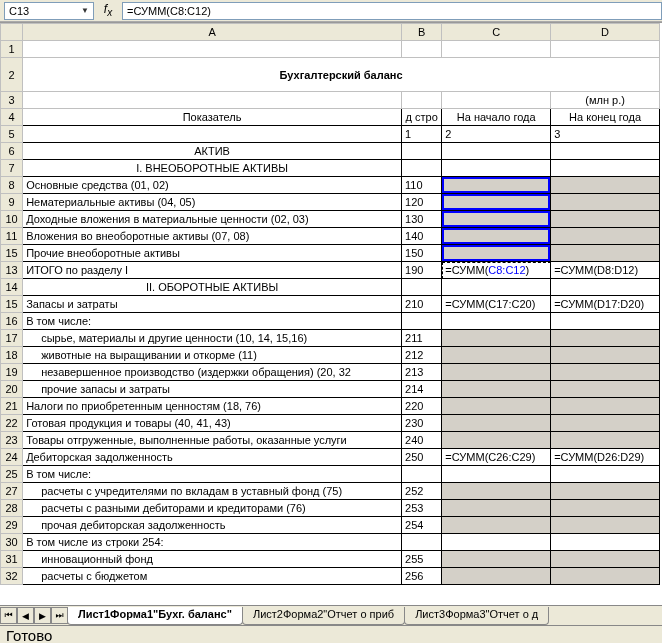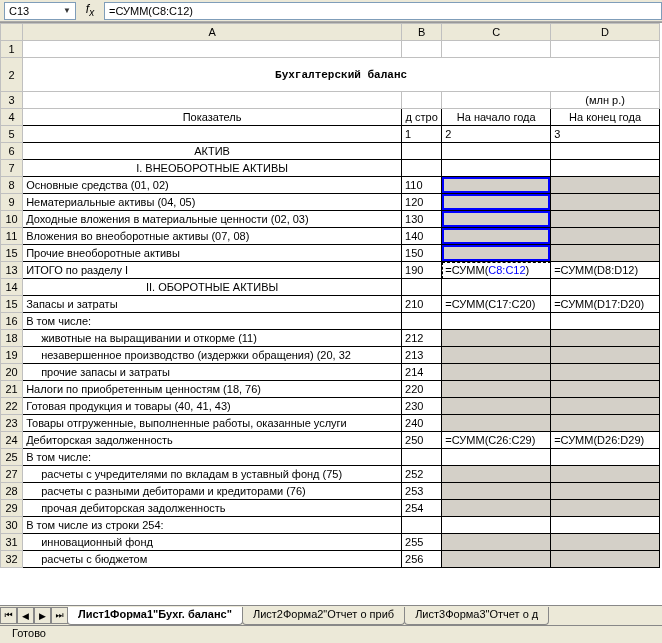--- a/index.html
+++ b/index.html
@@ -1,57 +1,57 @@
 <!DOCTYPE html>
 <html><head>
 <meta charset="utf-8">
 <style>
   * { box-sizing: border-box; }
   html, body { margin: 0; padding: 0; font-family: Arial, sans-serif; font-size: 12px; background: #fff; color: #000; }
   .wrap { width: 662px; height: 643px; position: relative; overflow: hidden; background: #fff; }
 
   
   .fbar { display: flex; align-items: center; height: 22px; border-bottom: 1px solid #aaa; background: #ece9d8; }
-  .namebox { width: 72px; height: 18px; margin-left: 4px; background: #fff; border: 1px solid #7f9db9; display: flex; align-items: center; padding: 0 4px; font-size: 11px; }
+  .namebox { width: 90px; height: 18px; margin-left: 4px; background: #fff; border: 1px solid #7f9db9; display: flex; align-items: center; padding: 0 4px; font-size: 11px; }
   .namebox .dd { margin-left: auto; font-size: 8px; color: #333; }
   .fxlabel { width: 28px; text-align: center; font-style: italic; font-size: 12px; color: #000000; }
   .formulainput { flex: 1; height: 18px; background: #fff; border: 1px solid #7f9db9; display: flex; align-items: center; padding: 0 4px; font-size: 11px; }
 
   
   .grid { position: relative; overflow: auto; height: 582px; border-top: 1px solid #999; }
   table.sheet { border-collapse: collapse; table-layout: fixed; width: 660px; }
   table.sheet th, table.sheet td { border: 1px solid #c0c0c0; height: 17px; padding: 0 3px; overflow: hidden; white-space: nowrap; font-size: 11px; vertical-align: middle; }
   table.sheet th { background: #ece9d8; font-weight: normal; text-align: center; }
   th.rowhdr { width: 22px; min-width: 22px; background: #ece9d8; text-align: center; }
   th.corner { width: 22px; background: #ece9d8; }
   .colA { width: 376px; }
   .colB { width: 40px; }
   .colC { width: 108px; }
   .colD { width: 108px; }
 
-  tr.tall td { height: 34px; font-family: Liberation Mono, monospace; }
+  tr.tall td { height: 34px; }
   .center { text-align: center; }
   .bold { font-weight: normal; }
   .title { font-size: 18px; font-weight: bold; text-align: center; }
   .thickbox { border: 1px solid #000 !important; }
   .shaded { background: #d4d0c8; }
   .bluebox { box-shadow: inset 0 0 0 2px #0000ff; position: relative; }
   .dashR { border-right: 1px dashed #000 !important; }
   .link { color: #0000ff; }
   .indent { padding-left: 18px !important; }
 
   
   .tabsarea { position: absolute; bottom: 18px; left: 0; right: 0; height: 20px; background: #ece9d8; border-top: 1px solid #888; display: flex; align-items: center; }
   .tabnav { display: flex; }
   .tabnav div { width: 17px; height: 17px; border: 1px solid #888; background: #ece9d8; display: flex; align-items: center; justify-content: center; font-size: 9px; cursor: pointer; }
   .tab { height: 18px; padding: 1px 10px; border: 1px solid #888; border-top: none; background: #ece9d8; font-size: 11px; cursor: pointer; margin-left: -1px; border-radius: 0 0 4px 4px; white-space: nowrap; }
   .tab.active { background: #fff; font-weight: bold; }
 
   
-  .status { position: absolute; bottom: 0; left: 0; right: 0; height: 18px; background: #ece9d8; border-top: 1px solid #888; padding: 1px 12px; font-size: 11px; }
+  .status { position: absolute; bottom: 0; left: 0; right: 0; height: 18px; background: #ece9d8; border-top: 1px solid #888; padding: 1px 6px; font-size: 15px; }
 
   
   .ants { outline: 1px dashed #000; outline-offset: -1px; }
   .blue-handle::after { content: ""; position: absolute; right: -3px; bottom: -3px; width: 5px; height: 5px; background: #0000ff; }
 </style>
 </head>
 <body>
 <div class="wrap">
 
 <div class="fbar">
@@ -185,20 +185,27 @@
             <td class="thickbox">=СУММ(D17:D20)</td>
           </tr>
   <tr>
             <th class="rowhdr">16</th>
             <td class="thickbox">В том числе:</td>
             <td class="thickbox"></td>
             <td class="thickbox dashR"></td>
             <td class="thickbox"></td>
           </tr>
   <tr>
+            <th class="rowhdr">17</th>
+            <td class="thickbox indent">сырье, материалы и другие ценности (10, 14, 15,16)</td>
+            <td class="thickbox">211</td>
+            <td class="thickbox shaded dashR"></td>
+            <td class="thickbox shaded"></td>
+          </tr>
+  <tr>
             <th class="rowhdr">18</th>
             <td class="thickbox indent">животные на выращивании и откорме (11)</td>
             <td class="thickbox">212</td>
             <td class="thickbox shaded dashR"></td>
             <td class="thickbox shaded"></td>
           </tr>
   <tr>
             <th class="rowhdr">19</th>
             <td class="thickbox indent">незавершенное производство (издержки обращения) (20, 32</td>
             <td class="thickbox">213</td>

